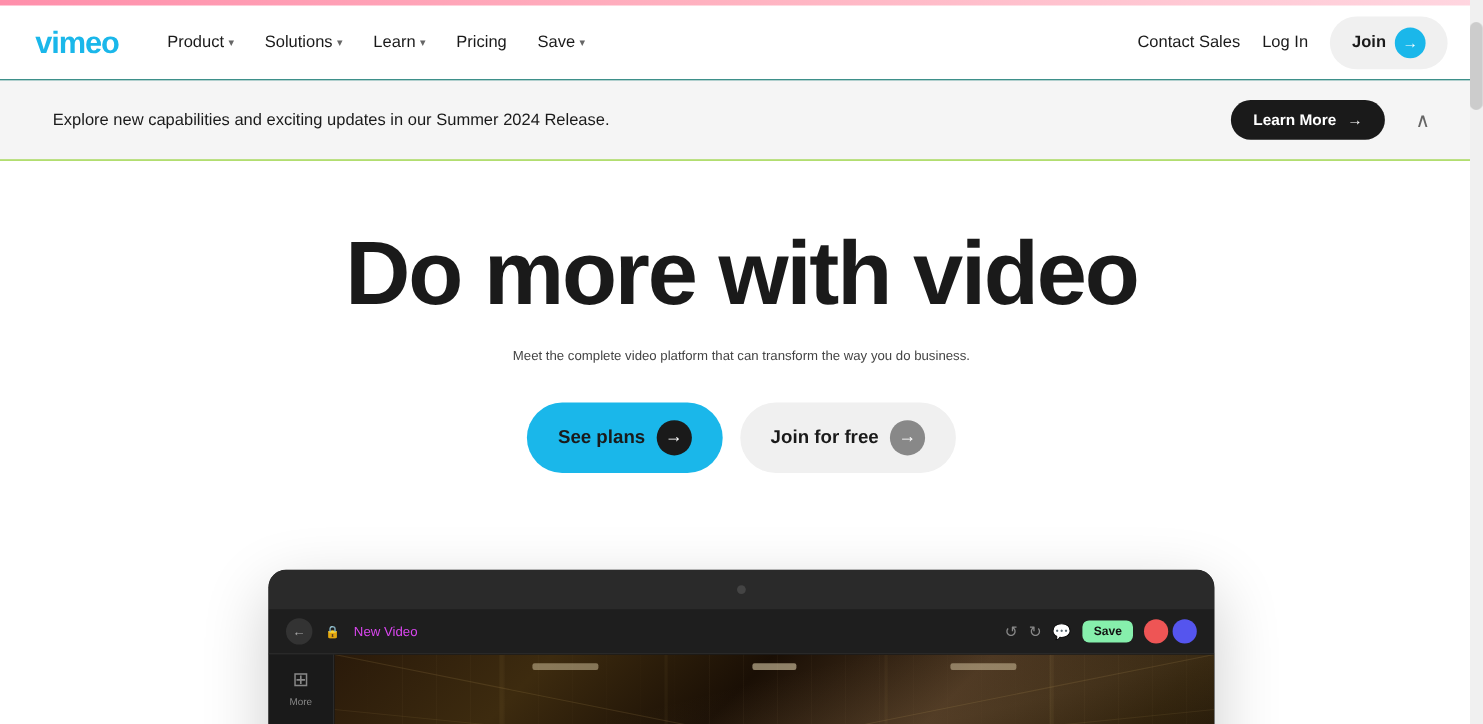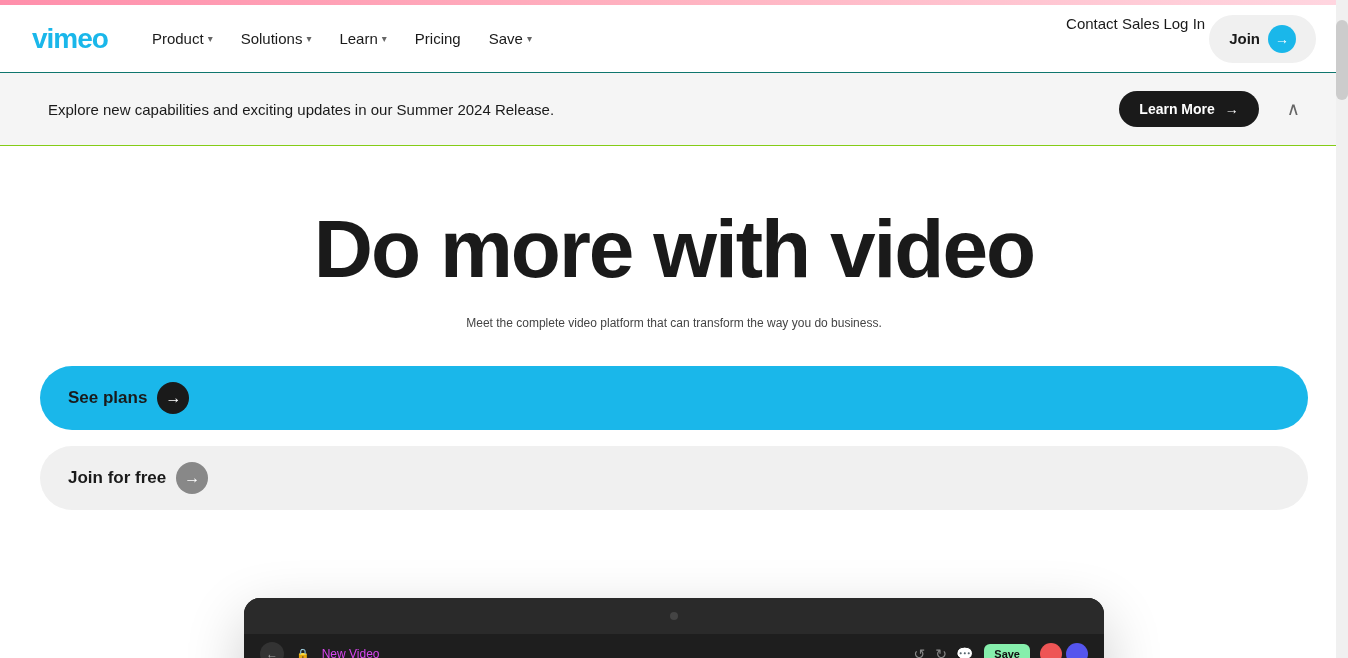--- a/index.html
+++ b/index.html
@@ -45,22 +45,22 @@
       cursor: pointer;
       border-radius: 6px;
       text-decoration: none;
     }
     .nav-chevron {
       font-size: 10px;
       color: #666;
     }
     .nav-right {
       display: flex;
-      align-items: flex-start;
-      gap: 4px;
+      align-items: center;
+      gap: 20px;
     }
     .nav-contact, .nav-login {
       font-size: 15px;
       font-weight: 500;
       color: #1a1a1a;
       cursor: pointer;
       text-decoration: none;
     }
     .nav-join-btn {
       display: flex;
@@ -119,42 +119,41 @@
     .banner-close {
       font-size: 18px;
       color: #666;
       cursor: pointer;
       margin-left: 16px;
     }
 
     
     .hero {
       text-align: center;
-      padding: 60px 40px 40px;
+      padding: 60px 24px 40px;
     }
     .hero-title {
       font-size: 82px;
       font-weight: 900;
       color: #1a1a1a;
       line-height: 1.05;
       letter-spacing: -2px;
       margin-bottom: 24px;
     }
     .hero-subtitle {
       font-size: 12px;
       color: #444;
       margin-bottom: 36px;
       font-weight: 400;
     }
     .hero-buttons {
       display: flex;
       justify-content: center;
       gap: 16px;
       margin-bottom: 48px;
-      flex-direction: column;
     }
     .btn-primary {
       display: flex;
       align-items: center;
       gap: 10px;
       background: #1ab7ea;
       color: #1a1a1a;
       border: none;
       border-radius: 50px;
       padding: 16px 28px;

